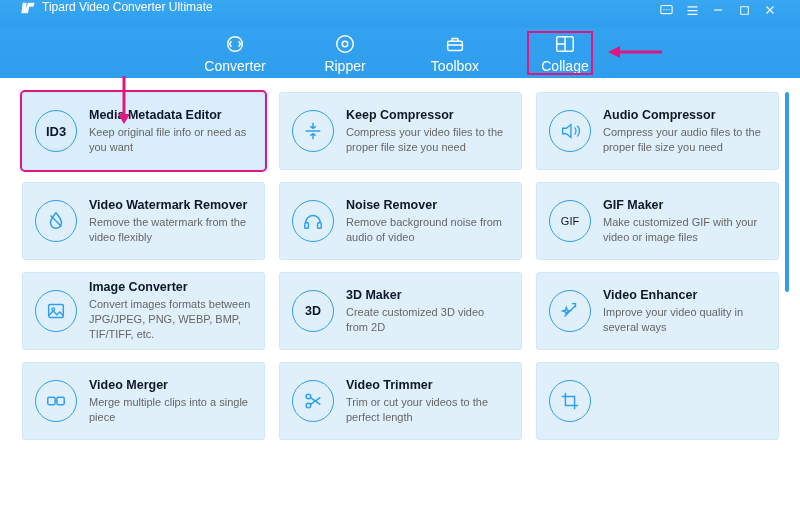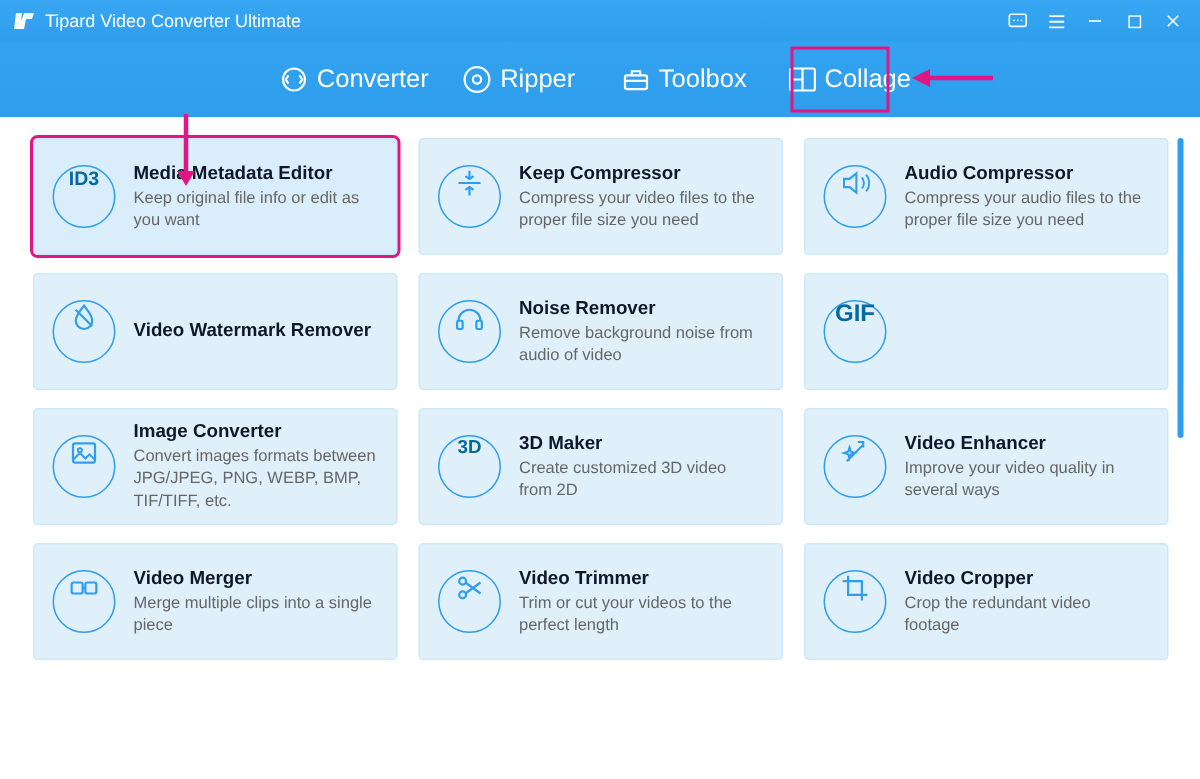--- a/index.html
+++ b/index.html
@@ -1,37 +1,37 @@
 <!DOCTYPE html>
 <html><head>
 <meta charset="utf-8">
 <style>
   * { box-sizing: border-box; margin: 0; padding: 0; }
   html, body { width: 800px; height: 519px; font-family: -apple-system, "Segoe UI", Arial, sans-serif; overflow: hidden; background: #fff; }
   .titlebar {
     height: 28px;
     background: linear-gradient(#38a6f2, #2e9eed);
-    display: flex; align-items: center;
+    display: flex; 
     color: #fff; font-size: 12px;
-    padding: 0 8px; gap: 6px;
+    padding: 0 20px; gap: 6px;
   }
   .titlebar .logo { display: inline-flex; }
   .titlebar .title { flex: 0 0 auto; }
   .titlebar .spacer { flex: 1; }
   .titlebar .ctrl { width: 20px; height: 20px; display: inline-flex; align-items: center; justify-content: center; opacity: .95; }
   .header-tabs {
     height: 50px;
     background: linear-gradient(#33a2f0, #2e9eed);
     display: flex; justify-content: center; align-items: stretch;
     gap: 50px;
     position: relative;
   }
   .tab {
-    display: flex; flex-direction: row; align-items: center; justify-content: center;
-    color: #fff; font-size: 17px; width: 60px; gap: 3px;
+    display: flex; flex-direction: column; align-items: center; justify-content: center;
+    color: #fff; font-size: 14px; width: 60px; gap: 3px;
     cursor: pointer;
   }
   .tab .icon { height: 22px; display: flex; align-items: center; justify-content: center; }
   .tab-highlight { position: absolute; border: 2px solid #e11682; pointer-events: none; }
 
   .body {
     position: relative;
     padding: 14px 22px 8px 22px;
     height: calc(519px - 28px - 50px);
   }
@@ -56,22 +56,22 @@
     border: 1px solid #cfe8f8;
     border-radius: 3px;
     display: flex; align-items: center;
     padding: 10px 12px; gap: 12px;
     cursor: pointer;
   }
   .card.highlight { outline: 2px solid #e11682; outline-offset: 0; background: #daedfb; }
   .card-icon {
     width: 42px; height: 42px; flex: 0 0 42px;
     border: 1.5px solid #2e9eed; border-radius: 50%;
-    display: flex; justify-content: center;
-    color: #0369a1;
+    display: flex; align-items: center; justify-content: center;
+    color: #0f172a;
   }
   .card-text { min-width: 0; }
   .card-title { font-size: 12.5px; font-weight: 700; color: #0f172a; margin-bottom: 3px; }
   .card-desc { font-size: 11px; color: #666; line-height: 1.35; }
 
   .scrollbar-track { width: 4px; background: transparent; margin-left: 6px; position: relative; height: 348px; }
   .scrollbar-thumb { position: absolute; top: 0; width: 4px; height: 200px; background: #2e9eed; border-radius: 2px; }
 
   .arrow { position: absolute; pointer-events: none; }
   svg { display: block; }
@@ -161,21 +161,21 @@
 
   <div class="grid-wrap">
     <div class="grid">
 
       <div class="card highlight">
         <div class="card-icon">
             <span style="font-size:13px;font-weight:600">ID3</span>
           </div>
         <div class="card-text">
           <div class="card-title">Media Metadata Editor</div>
-          <div class="card-desc">Keep original file info or edit as you want</div>
+          <div class="card-desc">Keep original file info or need as you want</div>
         </div>
       </div>
 
       <div class="card">
         <div class="card-icon">
           <svg width="22" height="22" viewBox="0 0 24 24">
               <path d="M12 3v6M12 21v-6M9 7l3 2 3-2M9 17l3-2 3 2M4 12h16" fill="none" stroke="#2e9eed" stroke-width="1.6"></path>
             </svg>
         </div>
         <div class="card-text">
@@ -199,41 +199,46 @@
 
       <div class="card">
         <div class="card-icon">
           <svg width="22" height="22" viewBox="0 0 24 24">
               <path d="M12 3c3 4 6 7 6 11a6 6 0 01-12 0c0-4 3-7 6-11z" fill="none" stroke="#2e9eed" stroke-width="1.6"></path>
               <path d="M6 6l12 12" stroke="#2e9eed" stroke-width="1.6"></path>
             </svg>
         </div>
         <div class="card-text">
           <div class="card-title">Video Watermark Remover</div>
+          <div class="card-desc">Remove the watermark from the video flexibly</div>
         </div>
       </div>
 
       <div class="card">
         <div class="card-icon">
           <svg width="22" height="22" viewBox="0 0 24 24">
               <path d="M4 14a8 8 0 0116 0" fill="none" stroke="#2e9eed" stroke-width="1.6"></path>
               <rect x="3" y="14" width="4" height="6" rx="1" fill="none" stroke="#2e9eed" stroke-width="1.6"></rect>
               <rect x="17" y="14" width="4" height="6" rx="1" fill="none" stroke="#2e9eed" stroke-width="1.6"></rect>
             </svg>
         </div>
         <div class="card-text">
           <div class="card-title">Noise Remover</div>
           <div class="card-desc">Remove background noise from audio of video</div>
         </div>
       </div>
 
       <div class="card">
         <div class="card-icon">
-            <span style="font-size:16px;font-weight:700">GIF</span>
+            <span style="font-size:11px;font-weight:400">GIF</span>
           </div>
+        <div class="card-text">
+          <div class="card-title">GIF Maker</div>
+          <div class="card-desc">Make customized GIF with your video or image files</div>
+        </div>
       </div>
 
       <div class="card">
         <div class="card-icon">
           <svg width="22" height="22" viewBox="0 0 24 24">
               <rect x="4" y="5" width="16" height="14" rx="1.5" fill="none" stroke="#2e9eed" stroke-width="1.6"></rect>
               <circle cx="9" cy="10" r="1.5" fill="none" stroke="#2e9eed" stroke-width="1.4"></circle>
               <path d="M4 17l5-5 4 4 3-3 4 4" fill="none" stroke="#2e9eed" stroke-width="1.5"></path>
             </svg>
         </div>
@@ -291,24 +296,20 @@
           <div class="card-title">Video Trimmer</div>
           <div class="card-desc">Trim or cut your videos to the perfect length</div>
         </div>
       </div>
 
       <div class="card">
         <div class="card-icon">
           <svg width="22" height="22" viewBox="0 0 24 24">
               <path d="M7 3v14h14M3 7h14v14" fill="none" stroke="#2e9eed" stroke-width="1.6"></path>
             </svg>
-        </div>
-        <div class="card-text">
-          <div class="card-title">Video Cropper</div>
-          <div class="card-desc">Crop the redundant video footage</div>
         </div>
       </div>
 
     </div>
     <div class="scrollbar-track">
       <div class="scrollbar-thumb"></div>
     </div>
   </div>
 
   <div class="arrow" style="left:116px; top:-2px;">

